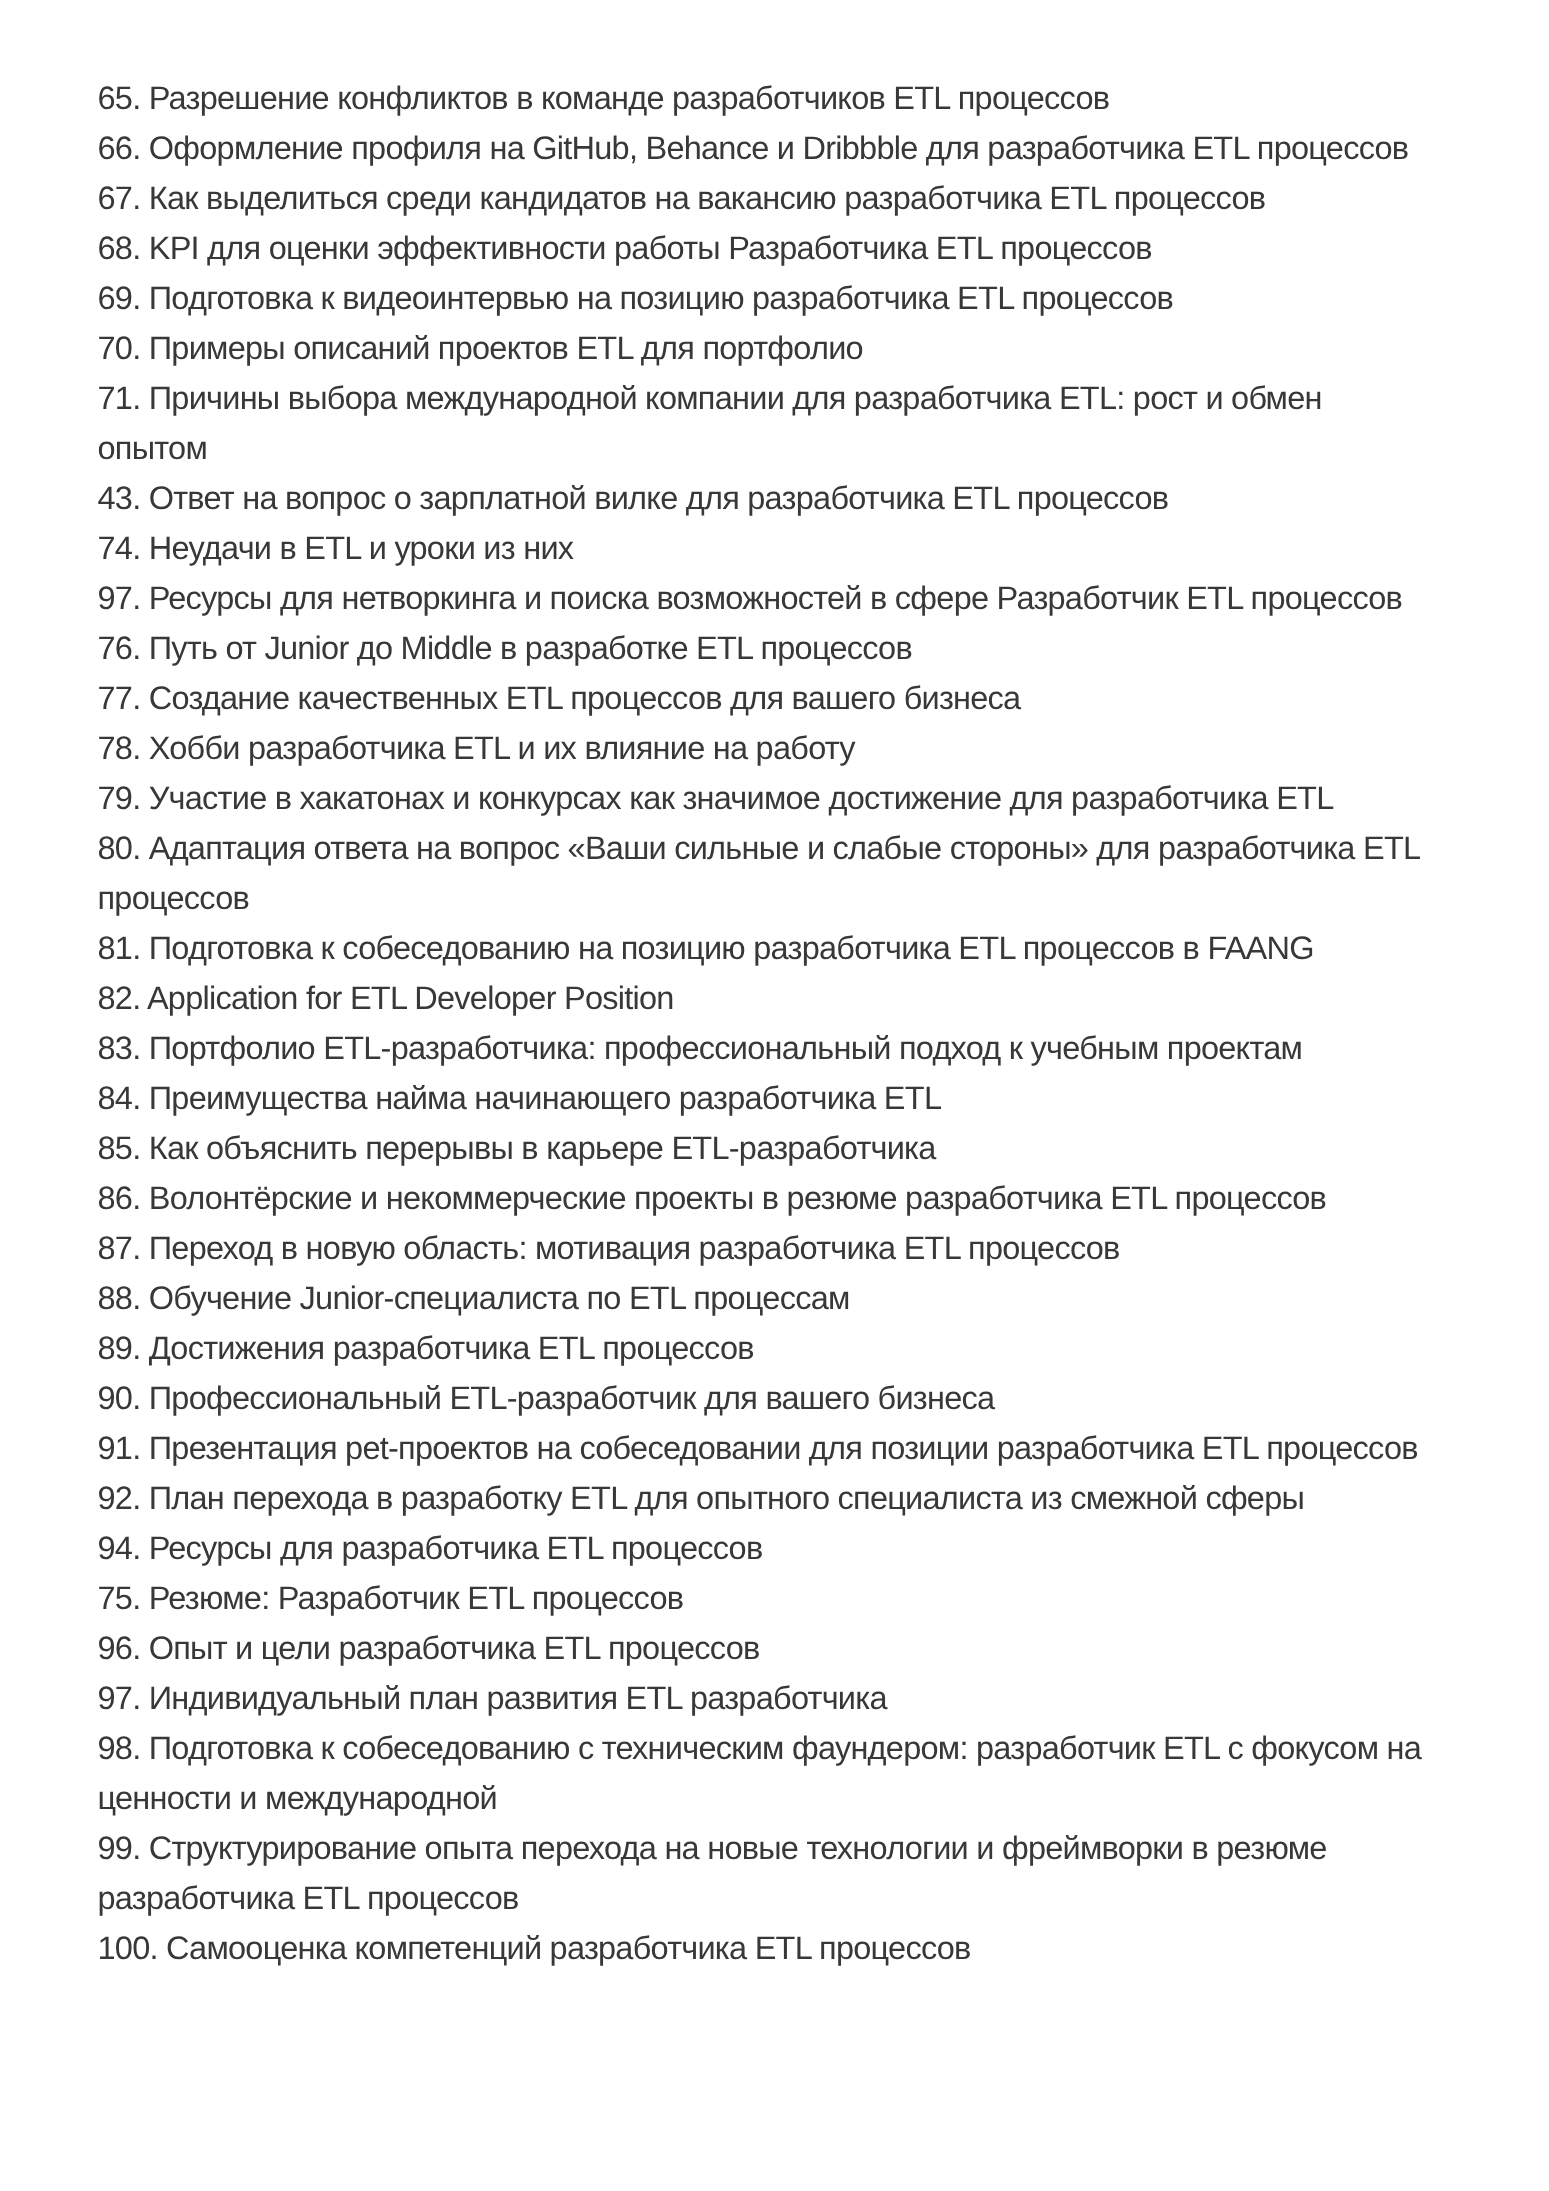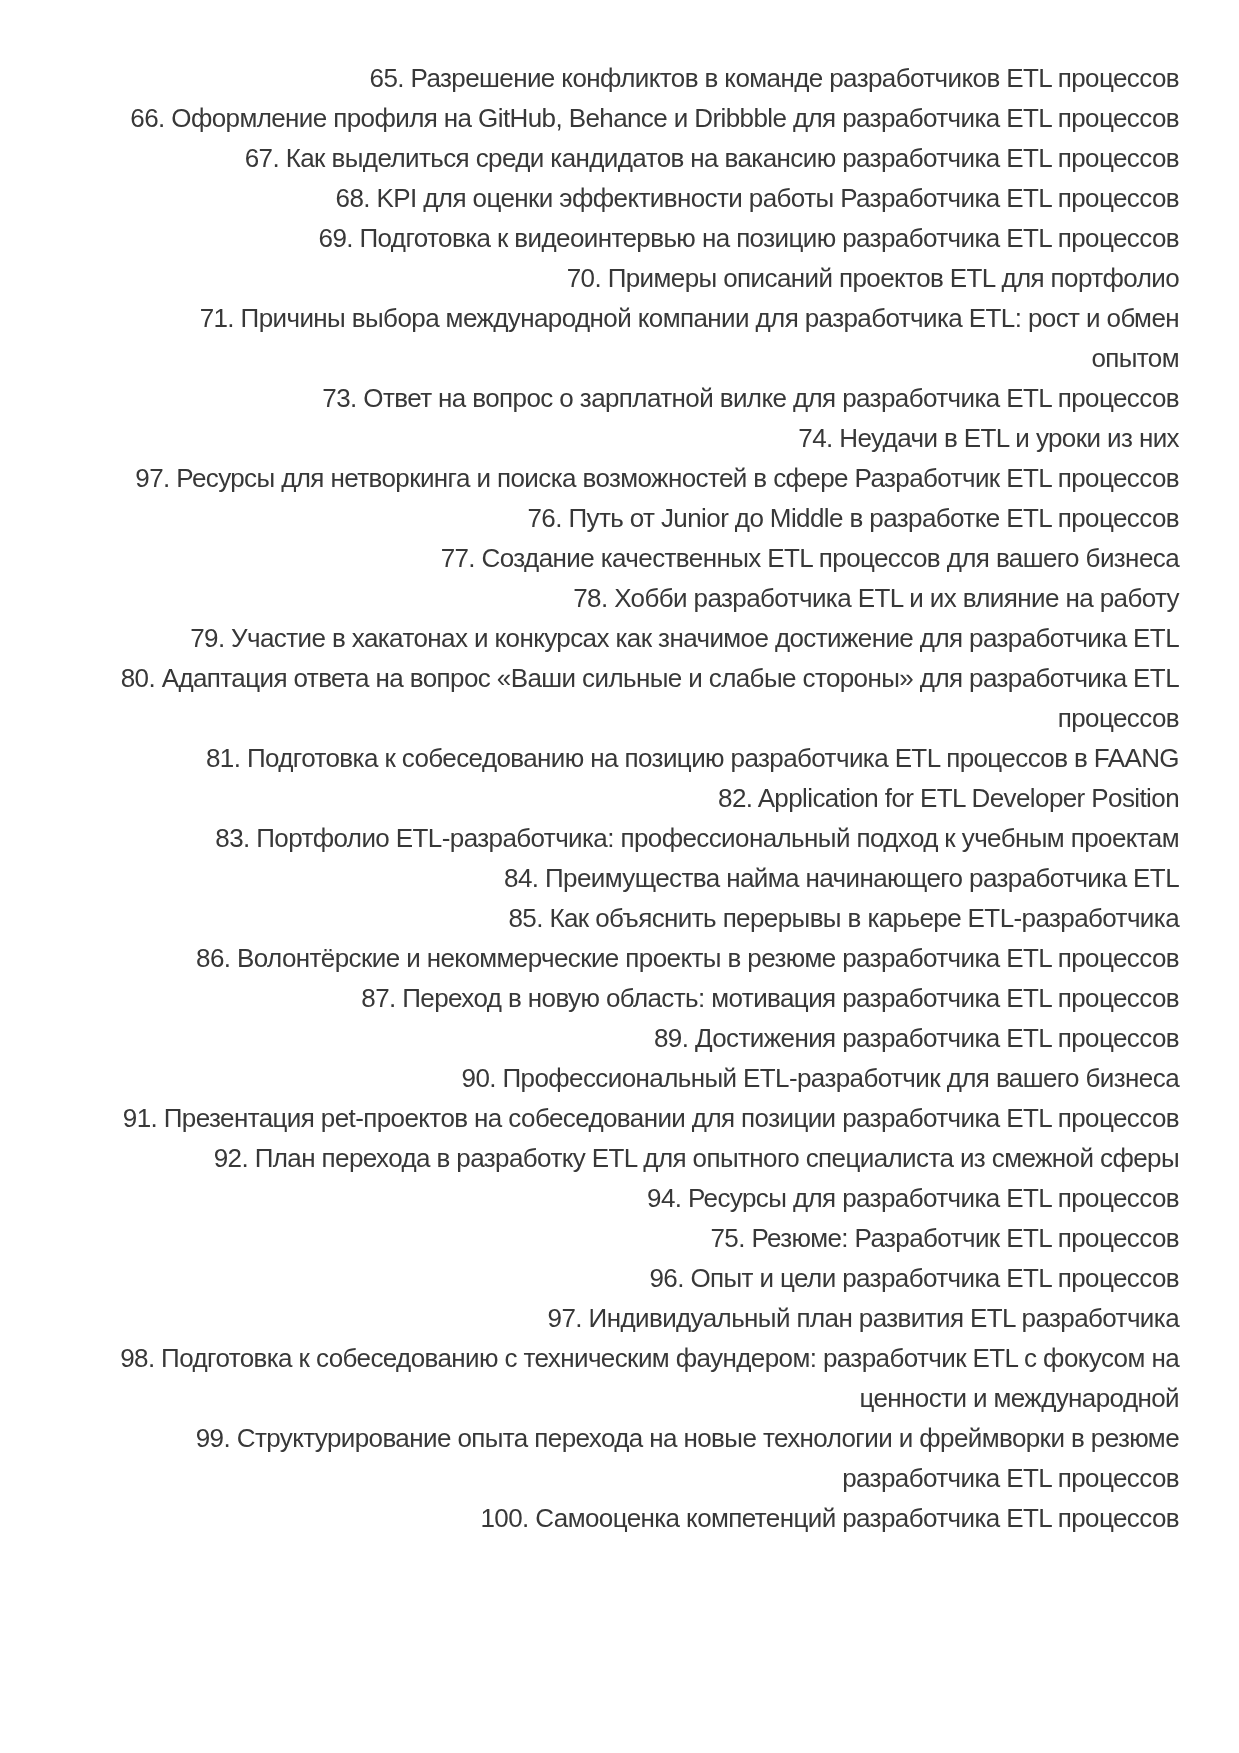--- a/index.html
+++ b/index.html
@@ -10,21 +10,20 @@
     width: 1239px;
     height: 1753px;
     background: #ffffff;
     overflow: hidden;
   }
   .page {
     width: 1239px;
     height: 1753px;
     background: #ffffff;
     box-sizing: border-box;
-    text-align: right;
   }
   .doc-list {
     padding: 58px 60px 0 78px;
     font-family: "Liberation Sans", "DejaVu Sans", sans-serif;
     font-size: 26px;
     line-height: 40px;
     letter-spacing: -0.6px;
     color: #383838;
   }
   .doc-line {
@@ -37,36 +36,37 @@
 <main class="page">
   <section class="doc-list" id="doc-list" style="color: rgb(56, 56, 56);">
       <div class="doc-line">65. Разрешение конфликтов в команде разработчиков ETL процессов</div>
       <div class="doc-line">66. Оформление профиля на GitHub, Behance и Dribbble для разработчика ETL процессов</div>
       <div class="doc-line">67. Как выделиться среди кандидатов на вакансию разработчика ETL процессов</div>
       <div class="doc-line">68. KPI для оценки эффективности работы Разработчика ETL процессов</div>
       <div class="doc-line">69. Подготовка к видеоинтервью на позицию разработчика ETL процессов</div>
       <div class="doc-line">70. Примеры описаний проектов ETL для портфолио</div>
       <div class="doc-line">71. Причины выбора международной компании для разработчика ETL: рост и обмен</div>
       <div class="doc-line">опытом</div>
-      <div class="doc-line">73. Ответ на вопрос о зарплатной вилке для разработчика ETL процессов</div>
+      <div class="doc-line">43. Ответ на вопрос о зарплатной вилке для разработчика ETL процессов</div>
       <div class="doc-line">74. Неудачи в ETL и уроки из них</div>
       <div class="doc-line">97. Ресурсы для нетворкинга и поиска возможностей в сфере Разработчик ETL процессов</div>
       <div class="doc-line">76. Путь от Junior до Middle в разработке ETL процессов</div>
       <div class="doc-line">77. Создание качественных ETL процессов для вашего бизнеса</div>
       <div class="doc-line">78. Хобби разработчика ETL и их влияние на работу</div>
       <div class="doc-line">79. Участие в хакатонах и конкурсах как значимое достижение для разработчика ETL</div>
       <div class="doc-line">80. Адаптация ответа на вопрос «Ваши сильные и слабые стороны» для разработчика ETL</div>
       <div class="doc-line">процессов</div>
       <div class="doc-line">81. Подготовка к собеседованию на позицию разработчика ETL процессов в FAANG</div>
       <div class="doc-line">82. Application for ETL Developer Position</div>
       <div class="doc-line">83. Портфолио ETL-разработчика: профессиональный подход к учебным проектам</div>
       <div class="doc-line">84. Преимущества найма начинающего разработчика ETL</div>
       <div class="doc-line">85. Как объяснить перерывы в карьере ETL-разработчика</div>
       <div class="doc-line">86. Волонтёрские и некоммерческие проекты в резюме разработчика ETL процессов</div>
       <div class="doc-line">87. Переход в новую область: мотивация разработчика ETL процессов</div>
+      <div class="doc-line">88. Обучение Junior-специалиста по ETL процессам</div>
       <div class="doc-line">89. Достижения разработчика ETL процессов</div>
       <div class="doc-line">90. Профессиональный ETL-разработчик для вашего бизнеса</div>
       <div class="doc-line">91. Презентация pet-проектов на собеседовании для позиции разработчика ETL процессов</div>
       <div class="doc-line">92. План перехода в разработку ETL для опытного специалиста из смежной сферы</div>
       <div class="doc-line">94. Ресурсы для разработчика ETL процессов</div>
       <div class="doc-line">75. Резюме: Разработчик ETL процессов</div>
       <div class="doc-line">96. Опыт и цели разработчика ETL процессов</div>
       <div class="doc-line">97. Индивидуальный план развития ETL разработчика</div>
       <div class="doc-line">98. Подготовка к собеседованию с техническим фаундером: разработчик ETL с фокусом на</div>
       <div class="doc-line">ценности и международной</div>

